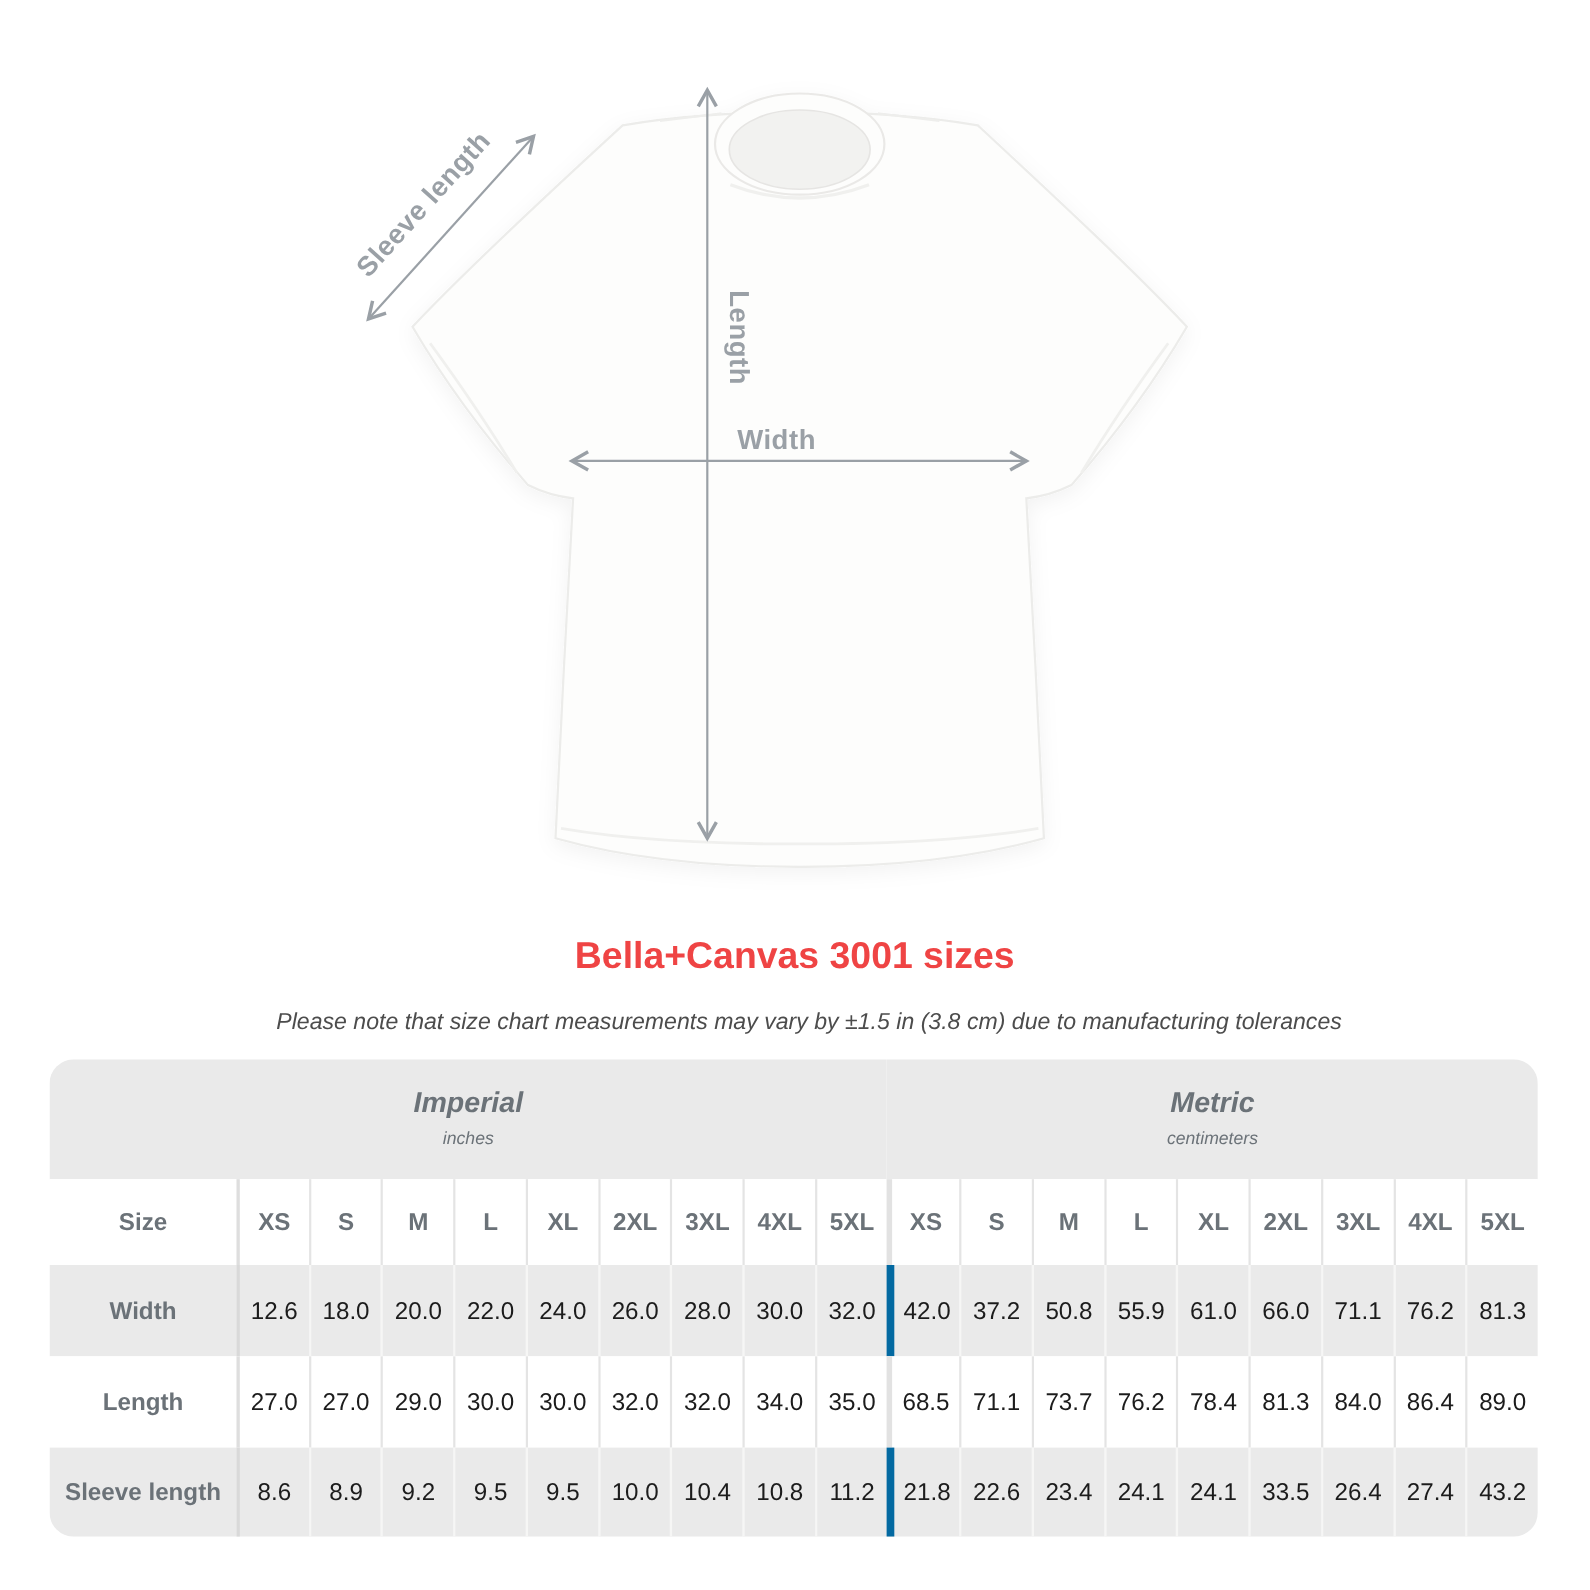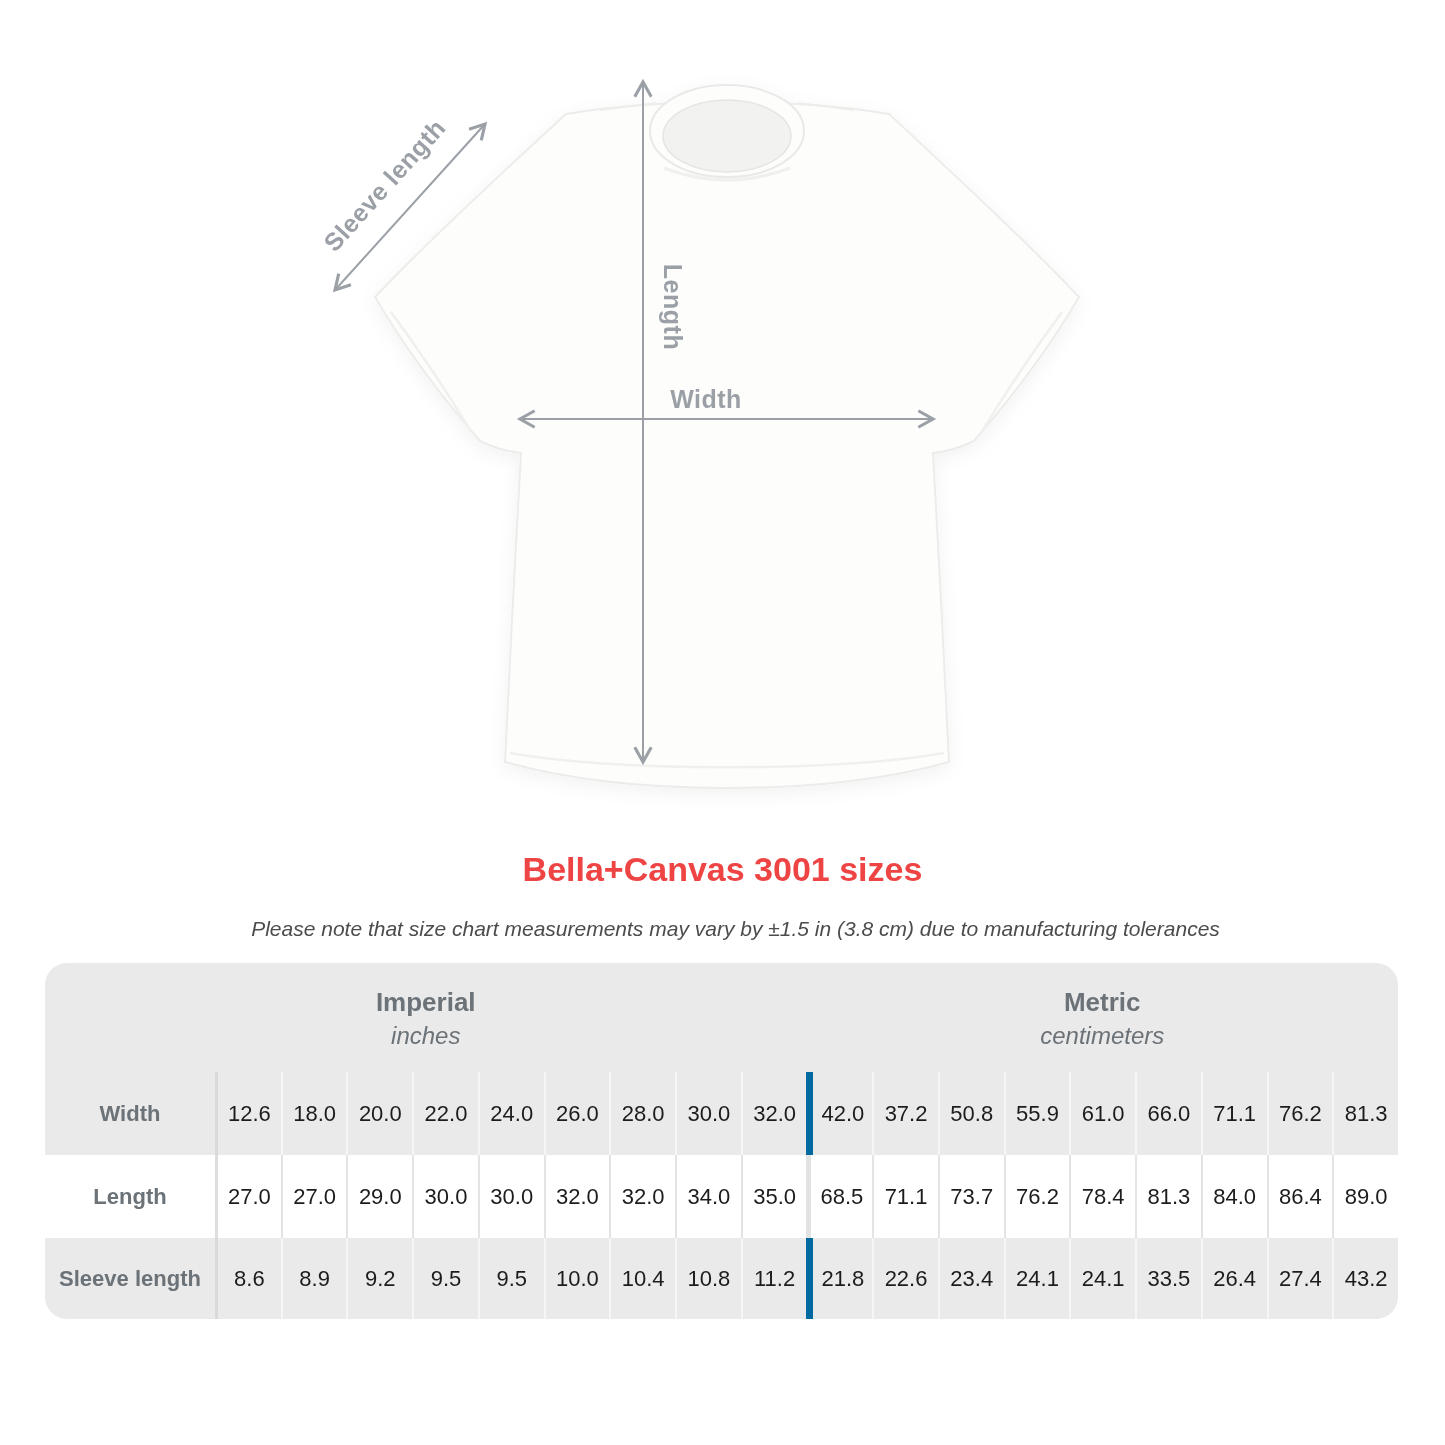--- a/index.html
+++ b/index.html
@@ -28,22 +28,22 @@
   }
   table.size-table{
     width:100%;border-collapse:separate;border-spacing:0;table-layout:fixed;
   }
   .size-table td{padding:0;text-align:center;vertical-align:middle;}
   tr.band-row{height:109px;}
   tr.size-row{height:78px;}
   tr.meas-row{height:83px;}
   tr.last-row{height:81px;}
   td.band{background:#eaeaea;}
-  .g-name{font-size:26px;font-weight:bold;color:#6b7278;line-height:30px;}
-  .g-unit{font-size:24px;font-style:italic;color:#6b7278;line-height:24px;margin-top:7px;}
+  .g-name{font-size:26px;font-weight:bold;font-style:italic;color:#6b7278;line-height:30px;}
+  .g-unit{font-size:16px;font-style:italic;color:#6b7278;line-height:24px;margin-top:7px;}
   tr.white{background:#ffffff;}
   tr.alt td{background:#eaeaea;}
   td.lbl{font-size:22px;font-weight:bold;color:#6b7278;}
   td.sz{font-size:22px;font-weight:bold;color:#6b7278;}
   td.val{font-size:22px;color:#1c1c1c;}
   
   tr.white td.d{border-left:2px solid #e4e4e4;}
   tr.white td.fd{border-left:3px solid #dedede;}
   tr.white td.md{border-left:5px solid #e2e2e2;}
   tr.alt td.d{border-left:2px solid #f6f6f5;}
@@ -110,20 +110,41 @@
         <tr class="band-row">
       <td class="band" colspan="10">
         <div class="g-name">Imperial</div>
         <div class="g-unit">inches</div>
       </td>
       <td class="band" colspan="9">
         <div class="g-name">Metric</div>
         <div class="g-unit">centimeters</div>
       </td>
     </tr>
+    <tr class="size-row white">
+      <td class="lbl">Size</td>
+      <td class="sz fd">XS</td>
+      <td class="sz d">S</td>
+      <td class="sz d">M</td>
+      <td class="sz d">L</td>
+      <td class="sz d">XL</td>
+      <td class="sz d">2XL</td>
+      <td class="sz d">3XL</td>
+      <td class="sz d">4XL</td>
+      <td class="sz d">5XL</td>
+      <td class="sz md">XS</td>
+      <td class="sz d">S</td>
+      <td class="sz d">M</td>
+      <td class="sz d">L</td>
+      <td class="sz d">XL</td>
+      <td class="sz d">2XL</td>
+      <td class="sz d">3XL</td>
+      <td class="sz d">4XL</td>
+      <td class="sz d">5XL</td>
+    </tr>
     <tr class="meas-row alt">
       <td class="lbl">Width</td>
       <td class="val fd">12.6</td>
       <td class="val d">18.0</td>
       <td class="val d">20.0</td>
       <td class="val d">22.0</td>
       <td class="val d">24.0</td>
       <td class="val d">26.0</td>
       <td class="val d">28.0</td>
       <td class="val d">30.0</td>

